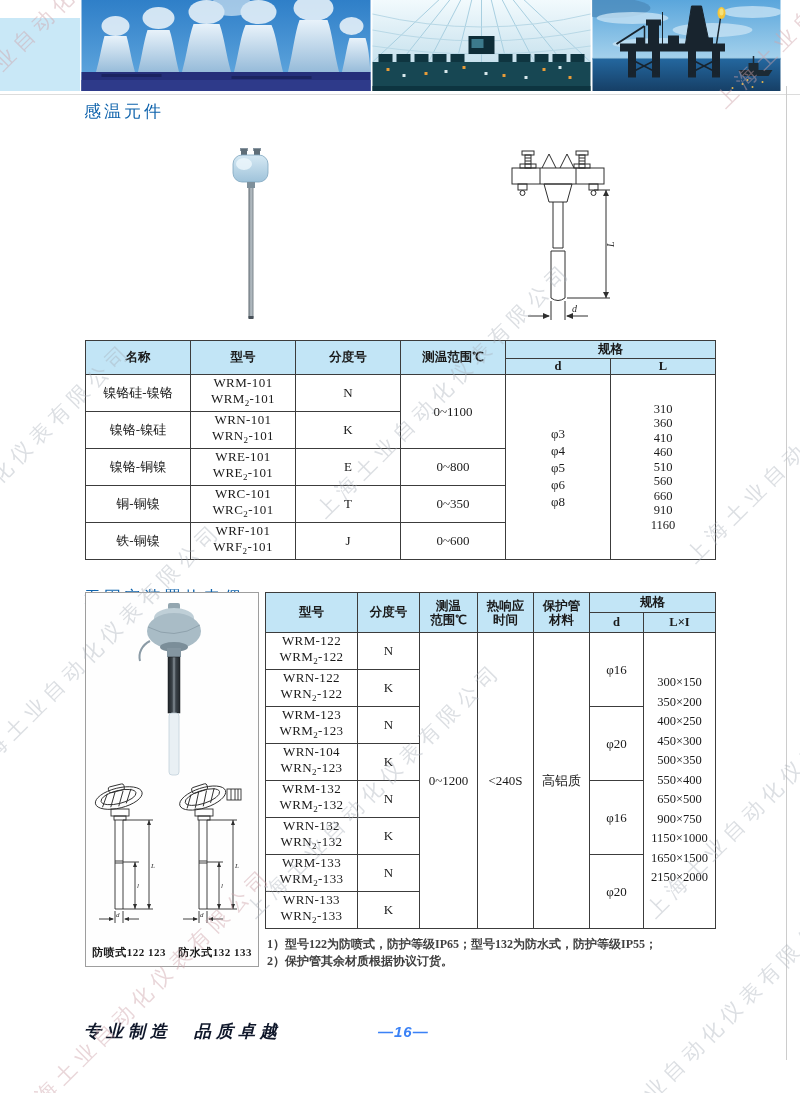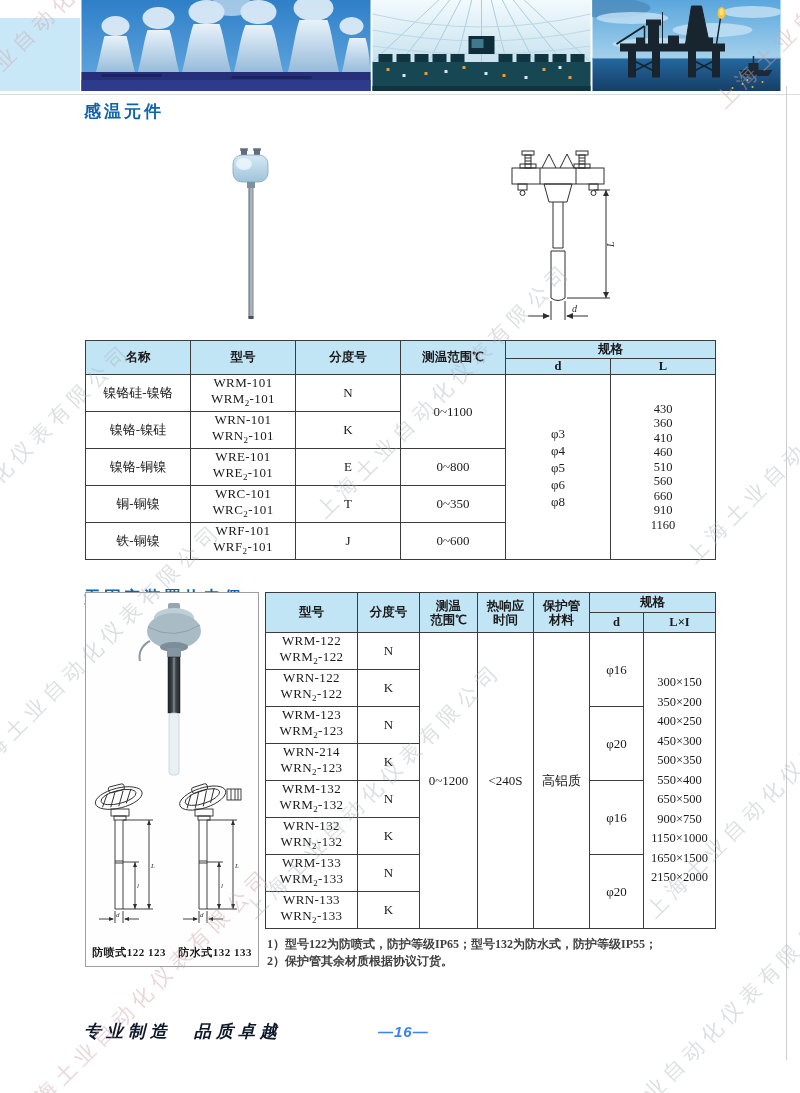--- a/index.html
+++ b/index.html
@@ -4,21 +4,21 @@
 <style>
   html,body{margin:0;padding:0;background:#fff;}
   #page{position:relative;width:800px;height:1093px;background:#ffffff;overflow:hidden;
         font-family:"Liberation Serif",serif;color:#1a1a1a;}
   .abs{position:absolute;}
   
   .banner-blue{left:0;top:18px;width:80px;height:73px;background:#c9e8f7;}
   .photo{top:0;height:91px;overflow:hidden;}
   .banner-line{left:0;top:94px;width:800px;height:1px;background:#dcdcdc;}
   
-  .sec-title{font-family:"Liberation Sans",sans-serif;font-weight:bold;font-size:17px;
+  .sec-title{font-family:"Liberation Sans",sans-serif;font-weight:normal;font-size:17px;
              color:#0f63ac;letter-spacing:3px;}
   
   table.cat{border-collapse:collapse;table-layout:fixed;font-size:13px;background:transparent;}
   .cat td,.cat th{border:1px solid #3c3c3c;text-align:center;vertical-align:middle;padding:0;}
   .cat th{background:#c2e5f6;font-weight:bold;font-size:12.5px;}
   .t1{left:85px;top:340px;width:630px;}
   .t1 thead tr{height:14px;}
   .t1 tbody tr{height:36px;}
   .t2{left:265px;top:592px;width:450px;}
   .t2 thead tr{height:20px;}
@@ -322,21 +322,21 @@
         <td>N</td>
         <td rowspan="2">0~1100</td>
         <td rowspan="5" class="stackD">
           <div>φ3</div>
           <div>φ4</div>
           <div>φ5</div>
           <div>φ6</div>
           <div>φ8</div>
         </td>
         <td rowspan="5" class="stackL">
-          <div>430</div>
+          <div>310</div>
           <div>360</div>
           <div>410</div>
           <div>460</div>
           <div>510</div>
           <div>560</div>
           <div>660</div>
           <div>910</div>
           <div>1160</div>
         </td>
       </tr>
@@ -566,21 +566,21 @@
       <tr>
         <td class="model">
           <span class="line">WRM-123</span>
           <span class="line"><span>WRM</span><span class="sub">2</span><span>-123</span></span>
         </td>
         <td>N</td>
         <td rowspan="2">φ20</td>
       </tr>
       <tr>
         <td class="model">
-          <span class="line">WRN-214</span>
+          <span class="line">WRN-104</span>
           <span class="line"><span>WRN</span><span class="sub">2</span><span>-123</span></span>
         </td>
         <td>K</td>
       </tr>
       <tr>
         <td class="model">
           <span class="line">WRM-132</span>
           <span class="line"><span>WRM</span><span class="sub">2</span><span>-132</span></span>
         </td>
         <td>N</td>

